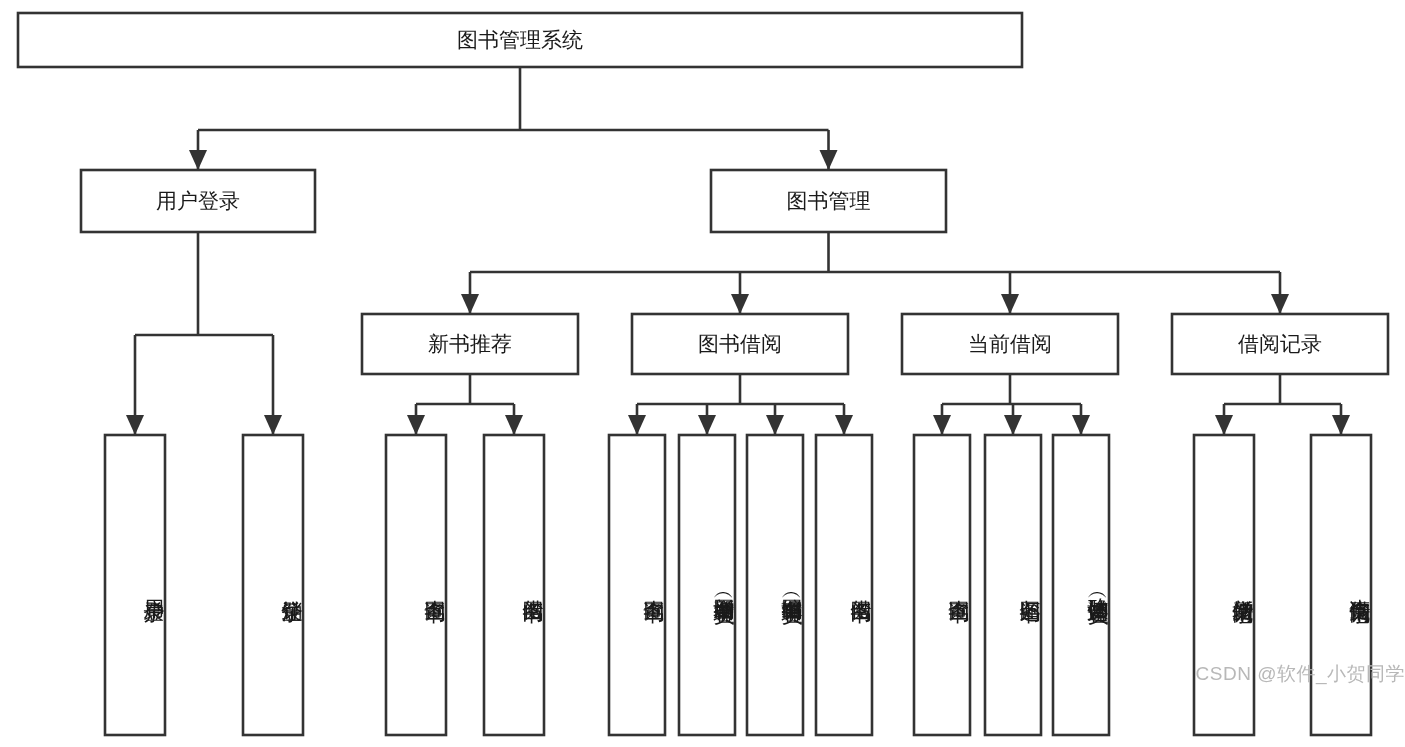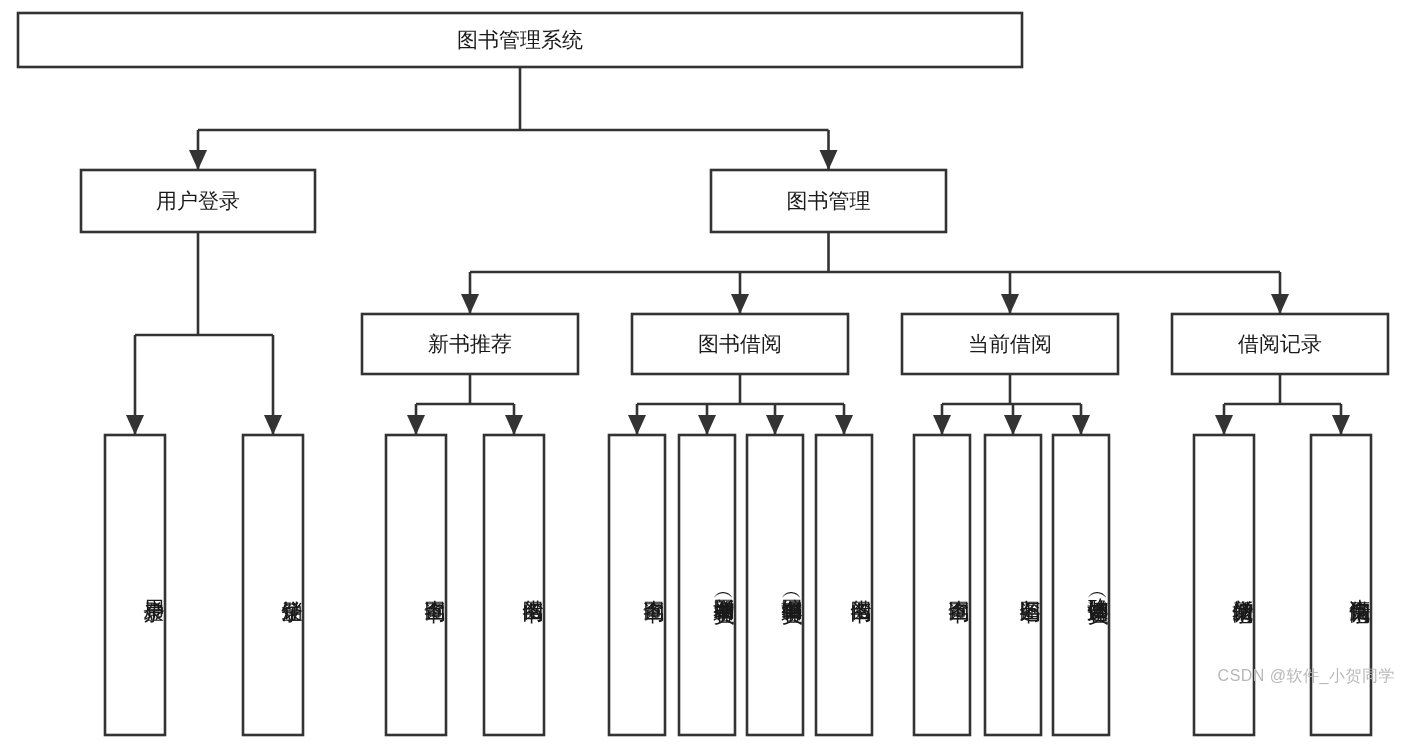--- a/index.html
+++ b/index.html
@@ -59,24 +59,24 @@
     color: #1a1a1a;
     letter-spacing: 1px;
     white-space: nowrap;
     display: flex;
     align-items: flex-start;
     justify-content: center;
     pointer-events: none;
   }
   .watermark {
     position: absolute;
-    right: 10px;
+    right: 0;
     bottom: 6px;
     font-family: "Liberation Sans", "DejaVu Sans", sans-serif;
-    font-size: 16px;
+    font-size: 19px;
     color: #b8b8b8;
     white-space: nowrap;
     letter-spacing: 0.5px;
   }
 </style>
 </head>
 <body>
 
 <div id="diagram-root">
 

